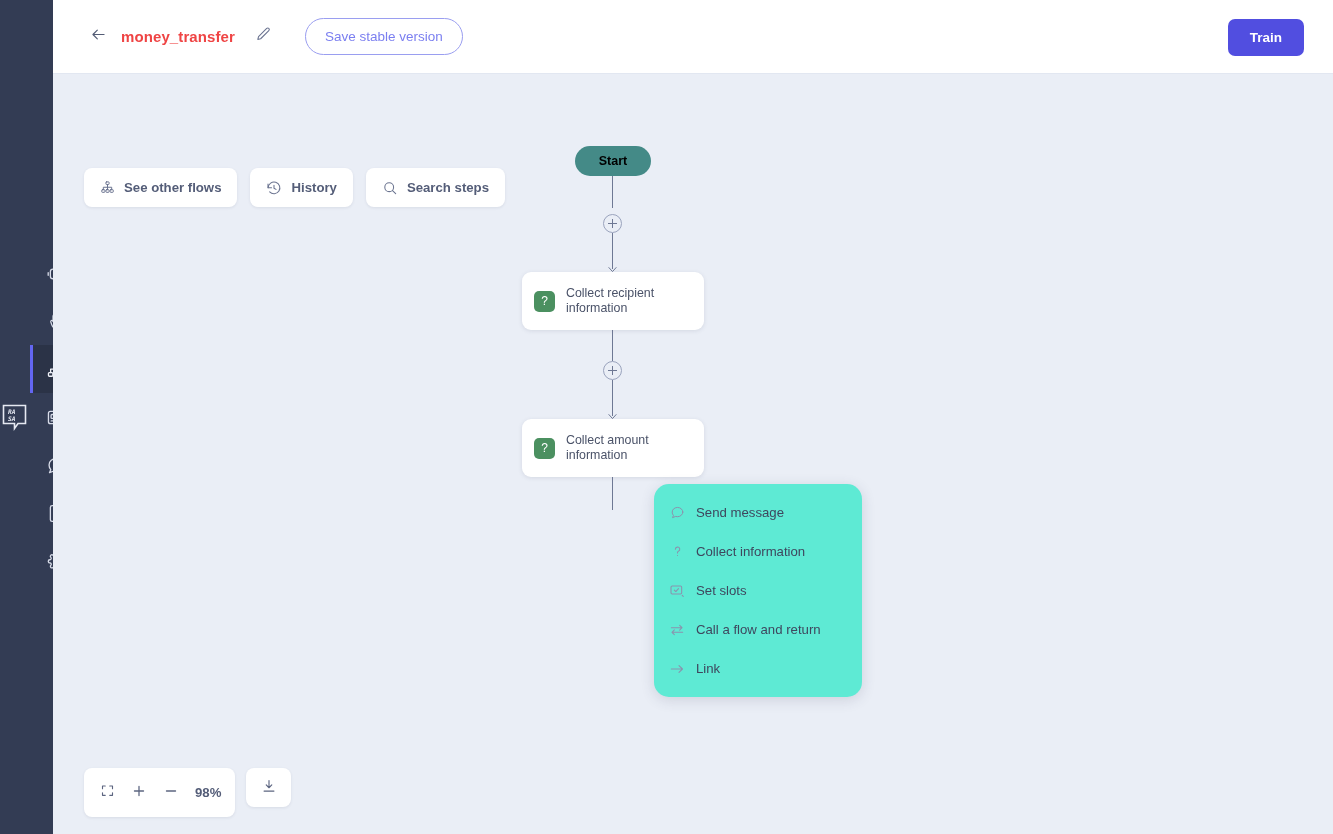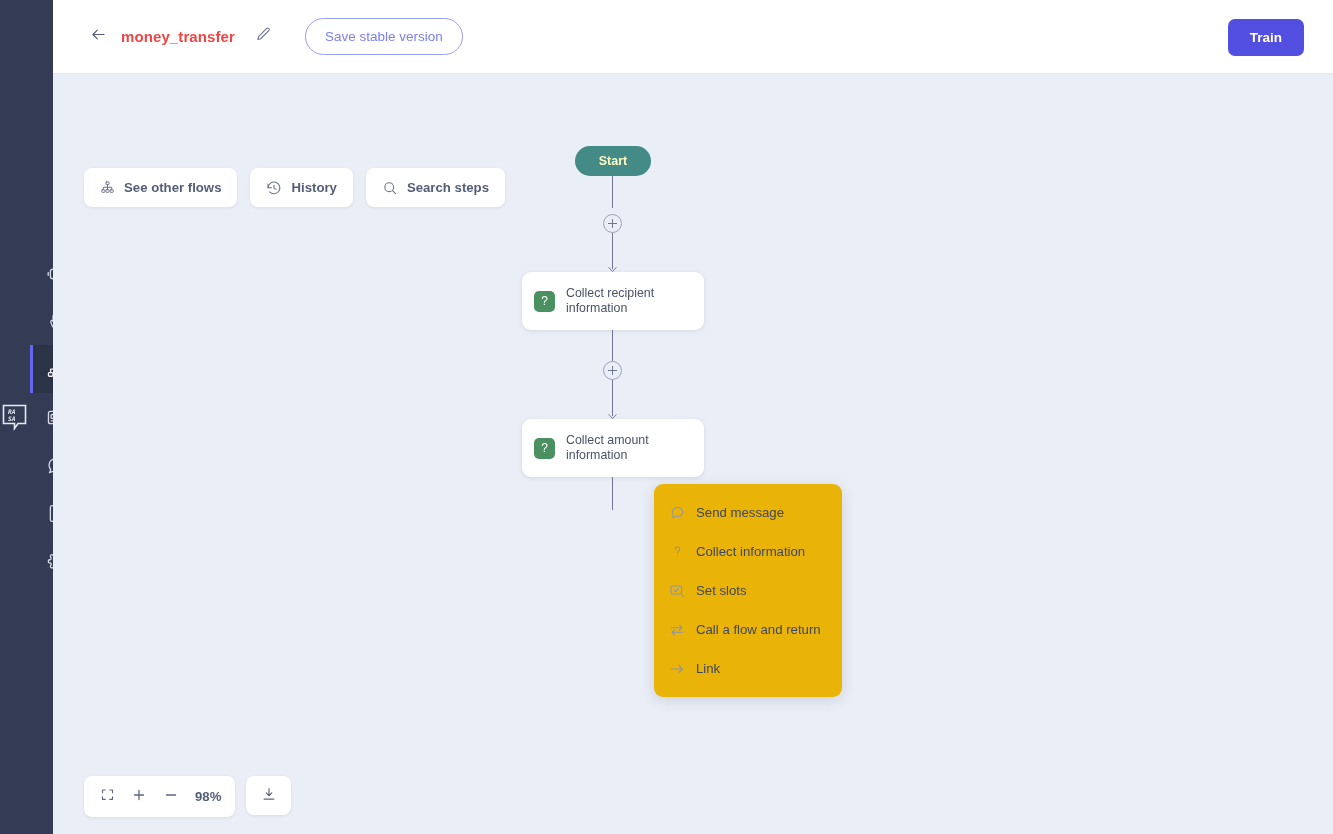--- a/index.html
+++ b/index.html
@@ -115,21 +115,21 @@
 
   
   #canvas {
     position: absolute; left: 0; top: 74px; right: 0; bottom: 0;
     background: #eaeef6; overflow: hidden;
   }
 
   .node-start {
     position: absolute; left: 522px; top: 72px;
     width: 76px; height: 30px; border-radius: 15px;
-    background: #448a87; color: #fef9c3;
+    background: #448a87; color: #000000;
     font-size: 12.5px; font-weight: bold;
     display: flex; align-items: center; justify-content: center;
   }
 
   .conn {
     position: absolute; width: 1px; background: #6e7894;
   }
   .plus-node {
     position: absolute; width: 19px; height: 19px; border-radius: 50%;
     border: 1px solid #9aa3bd; background: #eaeef6;
@@ -162,22 +162,22 @@
   .step-label {
     margin-left: 11px;
     font-size: 12.4px; line-height: 15px;
     color: #4a5268; font-weight: normal;
     white-space: pre-line;
   }
 
   
   #step-menu {
     position: absolute; left: 601px; top: 410px;
-    width: 188px;
-    background: #eab308; border-radius: 9px;
+    width: 208px;
+    background: #5eead4; border-radius: 15px;
     box-shadow: 0 3px 14px rgba(55,65,95,.16);
     padding: 9px 0;
     z-index: 20;
   }
   .menu-item {
     height: 39px; display: flex; align-items: center;
     padding: 0 13px; cursor: pointer; position: relative;
   }
   .menu-item .mi-icon {
     width: 20px; flex: 0 0 20px;
@@ -196,21 +196,21 @@
     padding: 0 9px;
   }
   .menu-item.selected .mi-label { margin-left: 9px; }
 
   
   #zoom-bar {
     position: absolute; left: 31px; bottom: 17px;
     display: flex; gap: 11px; z-index: 5;
   }
   .zoom-group {
-    height: 41px; background: #fff; border-radius: 8px;
+    height: 49px; background: #fff; border-radius: 8px;
     box-shadow: 0 1px 3px rgba(60,70,100,.11);
     display: flex; align-items: center; padding: 0 12px; gap: 10px;
   }
   .zb {
     width: 22px; height: 26px;
     display: flex; align-items: center; justify-content: center;
     cursor: pointer; color: #5c6580;
   }
   .zoom-pct {
     font-size: 13.2px; font-weight: bold; color: #545d78;

